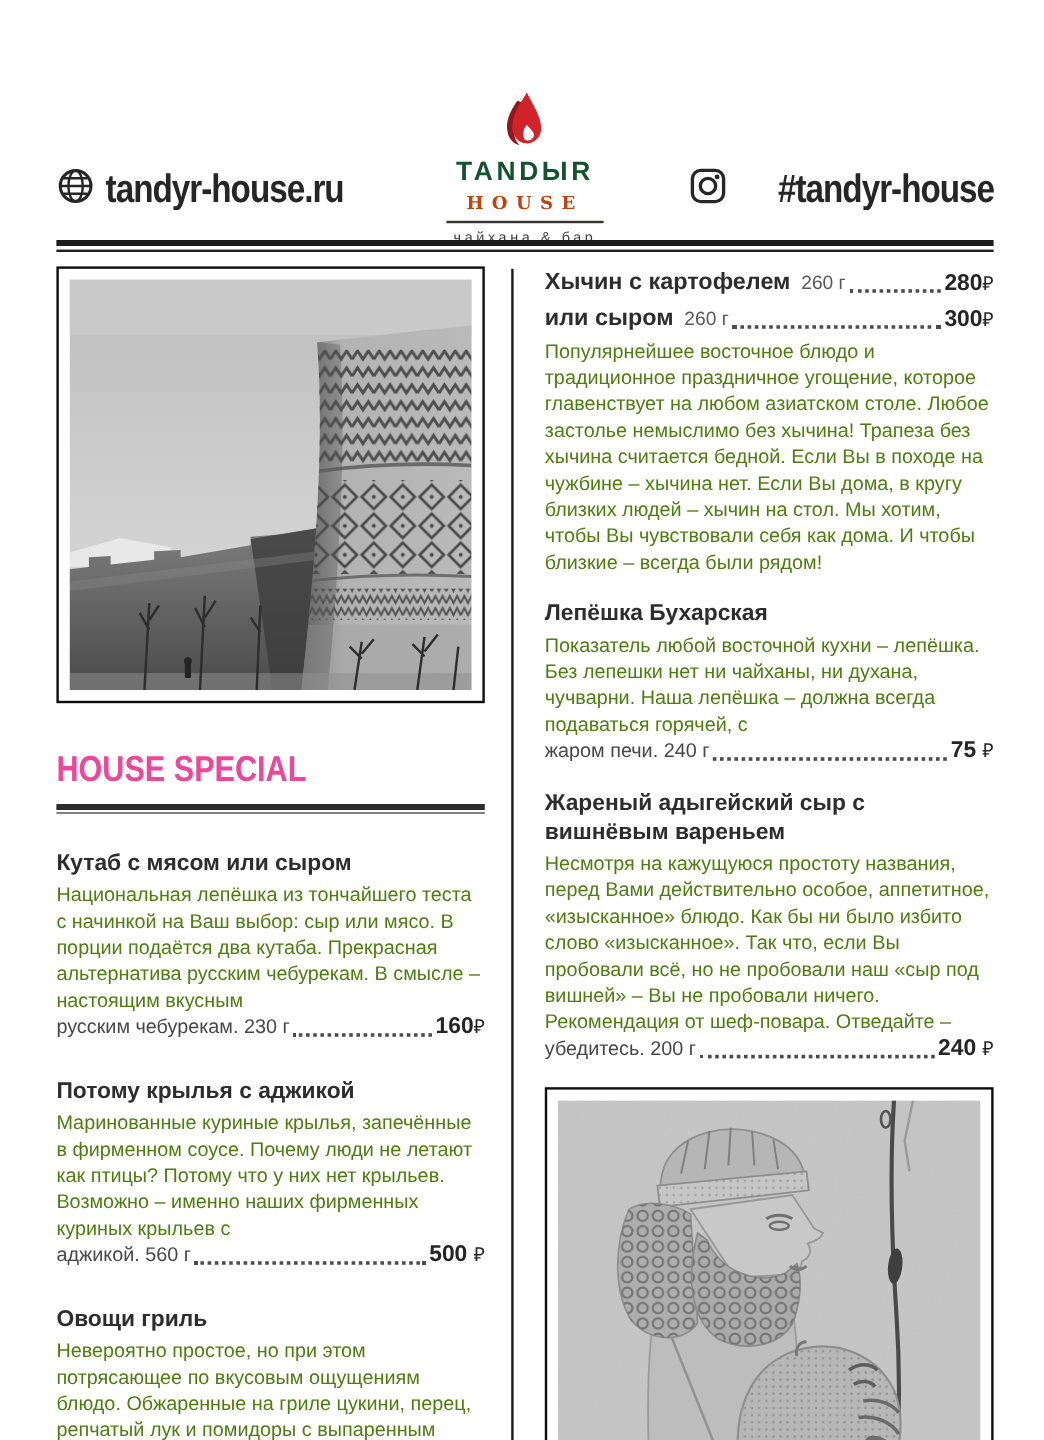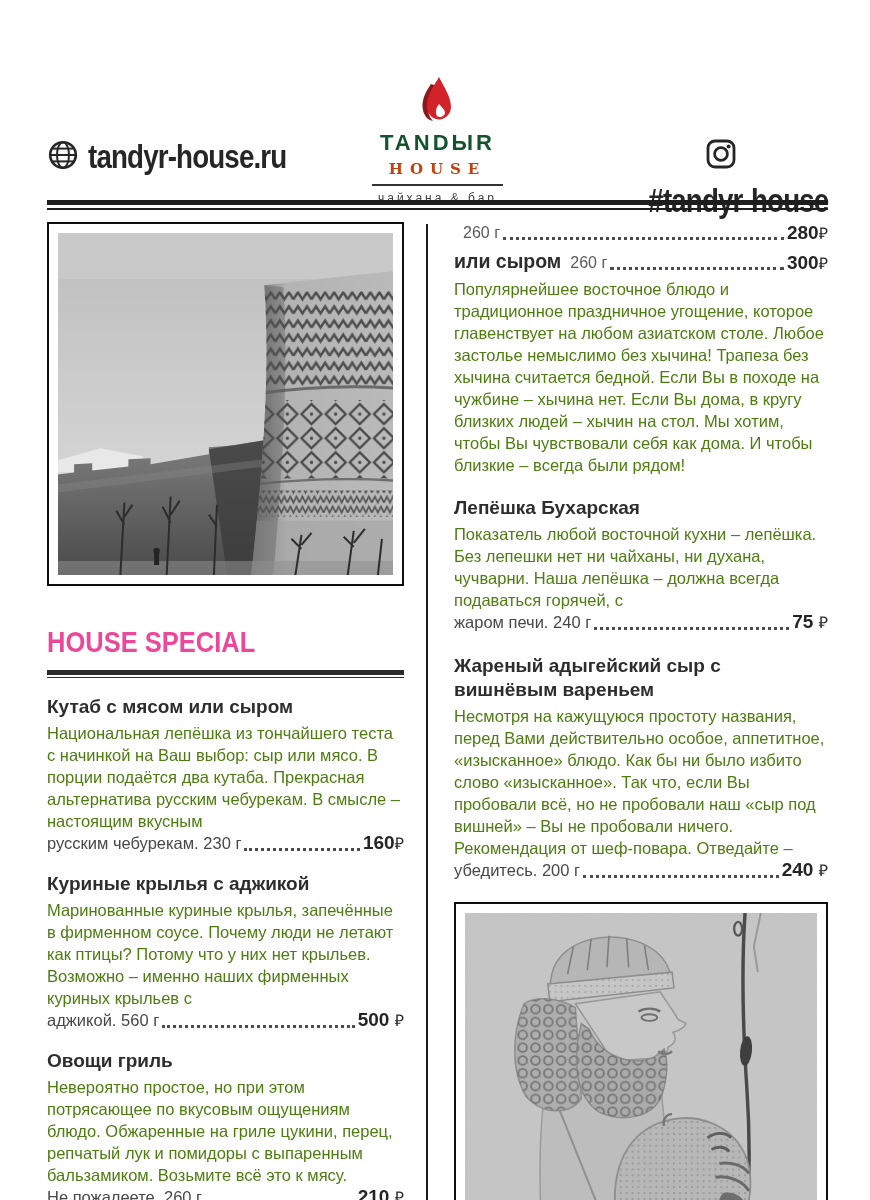--- a/index.html
+++ b/index.html
@@ -6,21 +6,21 @@
   body{
     width:870px;height:1200px;background:#ffffff;
     font-family:"Liberation Sans",sans-serif;color:#404040;
     position:relative;overflow:hidden;
   }
   .page{padding:0 42px 0 47px;}
 
   
   .header{position:relative;height:212px;}
   .site-link{position:absolute;left:0;top:138px;display:flex;align-items:center;gap:9px;}
-  .hashtag-link{position:absolute;right:0;top:138px;display:flex;align-items:center;gap:8px;flex-direction:column;}
+  .hashtag-link{position:absolute;right:0;top:138px;display:flex;align-items:center;gap:8px;}
   .hdr-text{
     font-size:33px;font-weight:700;color:#262626;letter-spacing:-1px;
     display:inline-block;transform:scaleX(.84);transform-origin:left center;white-space:nowrap;
   }
   .hashtag-link .hdr-text{transform-origin:right center;}
   .logo{position:absolute;left:50%;transform:translateX(-50%);top:76px;text-align:center;width:230px;}
   .logo-flame{display:block;margin:0 auto 2px auto;}
   .logo-title{font-family:Liberation Sans, sans-serif;font-weight:700;
     font-size:22px;letter-spacing:3px;color:#14532d;line-height:30px;}
   .logo-sub{font-family:"DejaVu Serif","Liberation Serif",serif;font-weight:700;
@@ -37,21 +37,21 @@
   .col-right{flex:1;min-width:0;}
 
   .photo-frame{border:2px solid #0e0e0e;padding:9px;background:#fff;}
   .photo-frame svg{display:block;width:100%;height:auto;}
 
   .section-title{margin-top:40px;font-size:30px;font-weight:700;color:#ec4899;
     letter-spacing:0;line-height:32px;}
   .section-title span{display:inline-block;transform:scaleX(.85);transform-origin:left center;white-space:nowrap;}
   .section-rule{margin-top:12px;height:2px;border-top:5px solid #2c2c2c;border-bottom:1px solid #2c2c2c;}
 
-  .item{margin-top:17px;}
+  .item{margin-top:30px;}
   .item-name{font-weight:700;font-size:19px;line-height:24px;color:#2d2d2d;margin-bottom:3px;}
   .item-desc{font-size:16.5px;line-height:22px;color:#4d7c0f;}
   .price-line{display:flex;font-size:16.5px;line-height:22px;color:#474747;}
   .leader{flex:1;border-bottom:3px dotted #4c4c4c;margin:0 3px 4px 3px;align-self:flex-end;min-width:14px;}
   .price{font-weight:700;font-size:19px;color:#252525;white-space:nowrap;align-self:flex-end;}
   .currency{font-weight:400;font-size:16px;}
 
   .title-line{display:flex;margin-bottom:4px;}
   .t-name{font-weight:700;font-size:19.5px;line-height:26px;color:#2d2d2d;white-space:nowrap;}
   .t-weight{font-size:16px;color:#5a5a5a;margin-left:9px;align-self:flex-end;padding-bottom:2px;white-space:nowrap;}
@@ -182,21 +182,21 @@
         <div class="item-name">Кутаб с мясом или сыром</div>
         <div class="item-desc">Национальная лепёшка из тончайшего теста с начинкой на Ваш выбор: сыр или мясо. В порции подаётся два кутаба. Прекрасная альтернатива русским чебурекам. В смысле – настоящим вкусным</div>
         <div class="price-line">
           <span>русским чебурекам. 230 г</span>
           <span class="leader"></span>
           <span class="price"><span>160</span><span class="currency">₽</span></span>
         </div>
       </div>
 
       <div class="item">
-        <div class="item-name">Куриные крылья с аджикой</div>
+        <div class="item-name">Потому крылья с аджикой</div>
         <div class="item-desc">Маринованные куриные крылья, запечённые в фирменном соусе. Почему люди не летают как птицы? Потому что у них нет крыльев. Возможно – именно наших фирменных куриных крыльев с</div>
         <div class="price-line">
           <span>аджикой.  560 г</span>
           <span class="leader"></span>
           <span class="price"><span>500</span>&nbsp;<span class="currency">₽</span></span>
         </div>
       </div>
 
       <div class="item">
         <div class="item-name">Овощи гриль</div>
@@ -208,20 +208,21 @@
         </div>
       </div>
     </div>
 
     <div class="col-divider"></div>
 
     <div class="col-right">
 
       <div>
         <div class="title-line">
+          <span class="t-name">Хычин с картофелем</span>
           <span class="t-weight">260 г</span>
           <span class="leader"></span>
           <span class="price"><span>280</span><span class="currency">₽</span></span>
         </div>
         <div class="title-line">
           <span class="t-name">или сыром</span>
           <span class="t-weight">260 г</span>
           <span class="leader"></span>
           <span class="price"><span>300</span><span class="currency">₽</span></span>
         </div>

